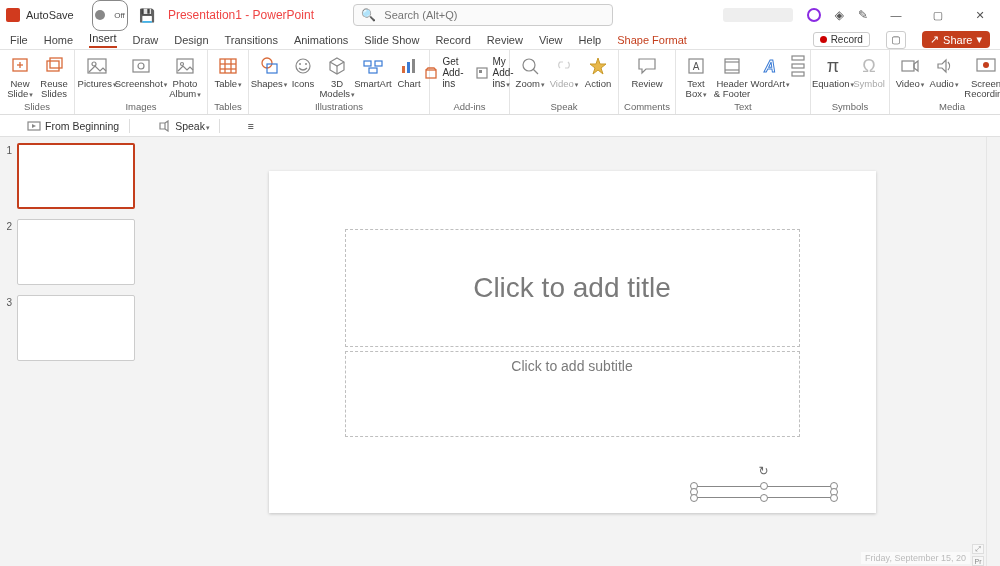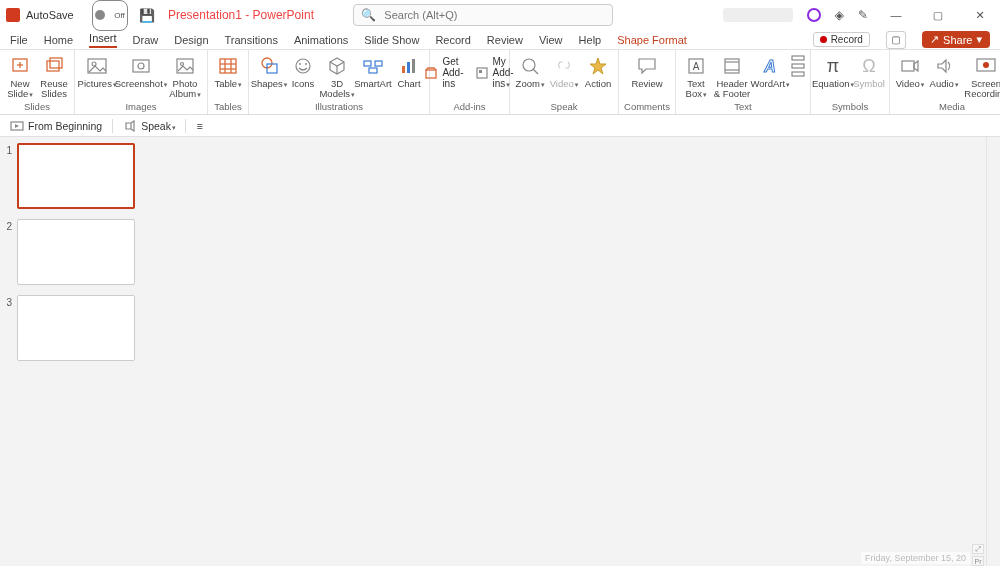--- a/index.html
+++ b/index.html
@@ -44,21 +44,21 @@
   .rbtn .ico { height: 22px; display: flex; align-items: center; justify-content: center; }
   .rbtn .ico svg, .rbtn .ico span { display:block; }
   .rbtn .lbl { font-size: 9.5px; color: #444; text-align: center; line-height: 1.05; margin-top: 2px; }
   .rbtn .lbl.dim { color: #aaa; }
   .caret::after { content: "▾"; font-size: 7px; color: #666; margin-left: 1px; }
   .addin-item { display: flex; align-items: center; gap: 5px; font-size: 10px; color: #333; padding: 1px 4px; cursor: pointer; }
   .addin-item .mini-ico { width: 12px; height: 12px; display: inline-flex; align-items: center; justify-content: center; }
 
   
   .subtoolbar { height: 22px; background: #fff; display: flex; align-items: center; gap: 10px; padding: 0 10px; border-bottom: 1px solid #e0e0e0; }
-  .subtoolbar .mini { display: flex; align-items: flex-end; gap: 4px; font-size: 10.5px; color: #333; cursor: pointer; }
+  .subtoolbar .mini { display: flex; align-items: flex-end; gap: 4px; font-size: 10.5px; color: #333; cursor: pointer; margin-left: 17px; }
   .subtoolbar .sep { width:1px; height:14px; background:#ddd; }
   .subtoolbar .mini svg { display:block; }
 
   
   .workspace { display: flex; height: 429px; background: #f3f3f3; }
   .thumbs { width: 158px; background: #f3f3f3; padding: 6px 8px 6px 4px; overflow: hidden; }
   .thumb-row { display: flex; align-items: flex-start; gap: 5px; margin-bottom: 10px; }
   .thumb-num { font-size: 10px; color: #555; width: 8px; text-align: right; padding-top: 2px;}
   .thumb { width: 118px; height: 66px; background: #fff; border: 1px solid #ccc; border-radius: 2px; }
   .thumb.active { border: 2px solid #c43e1c; }
@@ -477,20 +477,40 @@
       <div class="thumb-num">2</div>
       <div class="thumb"></div>
     </div>
     <div class="thumb-row">
       <div class="thumb-num">3</div>
       <div class="thumb"></div>
     </div>
   </div>
 
   <div class="editor">
+    <div class="slide">
+      <div class="ph ph-title">
+        <span>Click to add title</span>
+      </div>
+      <div class="ph ph-sub">
+        <span>Click to add subtitle</span>
+      </div>
+      <div class="sel-shape">
+        <div class="rot-handle">↻</div>
+        <div class="sel-box"></div>
+        <div class="handle h-tl"></div>
+        <div class="handle h-tm"></div>
+        <div class="handle h-tr"></div>
+        <div class="handle h-ml"></div>
+        <div class="handle h-mr"></div>
+        <div class="handle h-bl"></div>
+        <div class="handle h-bm"></div>
+        <div class="handle h-br"></div>
+      </div>
+    </div>
     <div class="footer-date">Friday, September 15, 20</div>
     <div class="zoom-widgets">
       <div>⤢</div>
       <div>Pr</div>
     </div>
   </div>
 
   <div class="scrollbar"></div>
 </div>
 

